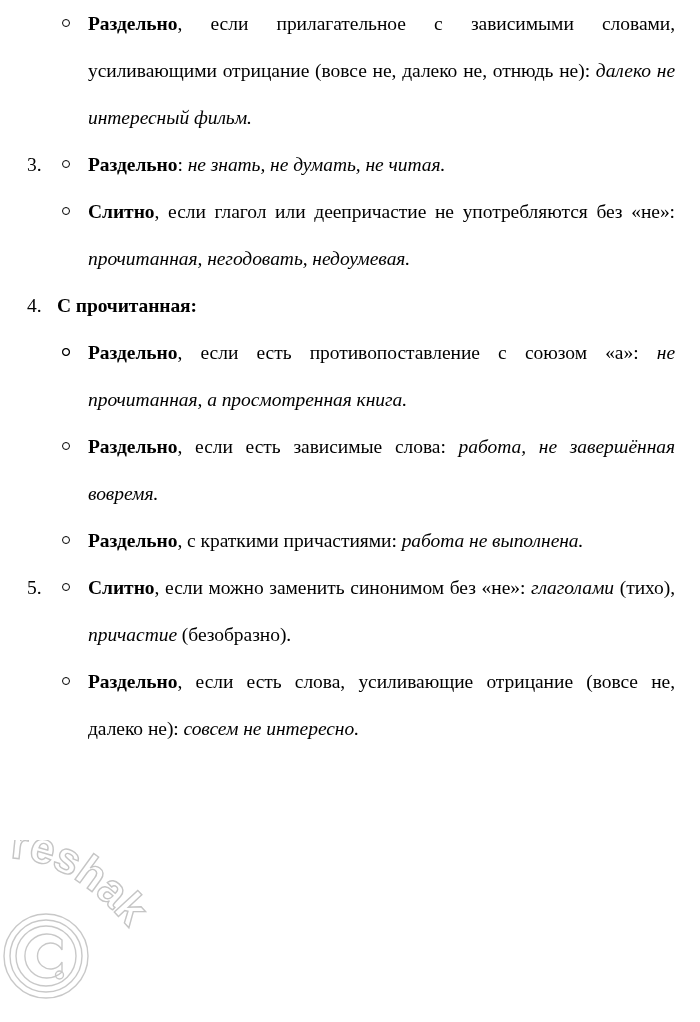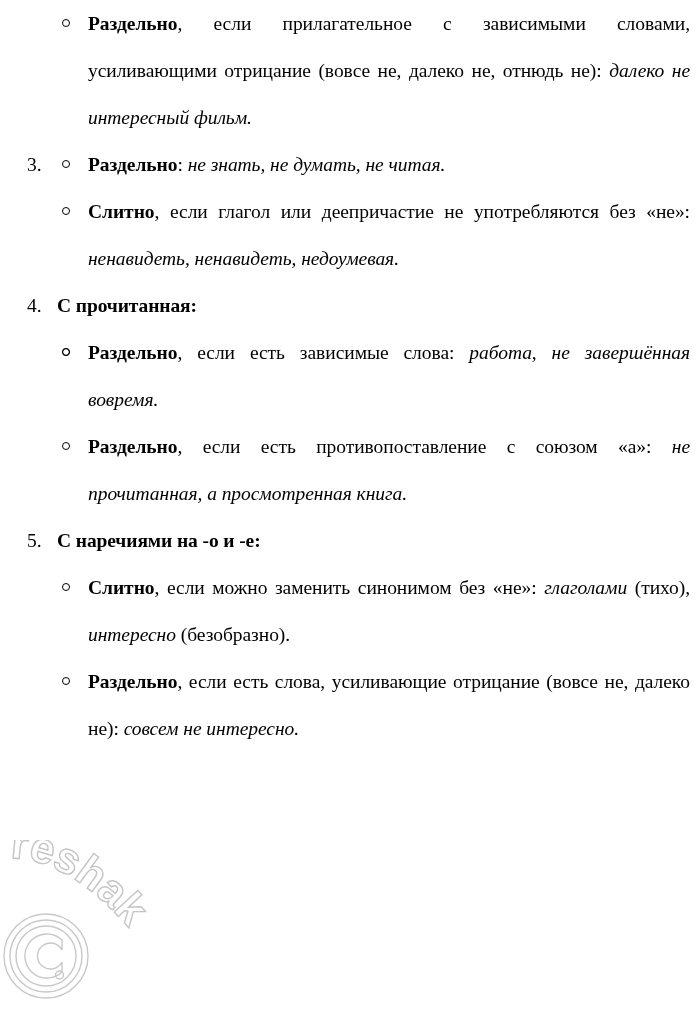--- a/index.html
+++ b/index.html
@@ -61,21 +61,21 @@
     top: 0;
     font-weight: normal;
     font-size: 19.5px;
     line-height: 47px;
   }
 
   
   .bullet {
     position: relative;
     margin: 0;
-    padding: 0 10px 0 88px;
+    padding: 0 25px 0 88px;
     font-size: 19.5px;
     line-height: 47px;
     text-align: justify;
     text-justify: inter-word;
     letter-spacing: -0.05px;
   }
 
   .bullet .marker {
     position: absolute;
     left: 62px;
@@ -115,23 +115,24 @@
                  A 13 13 0 1 1 62,110 Z"></path>
         <circle cx="59.5" cy="135" r="4"></circle>
       </g>
     </svg>
   </div>
 
   <div class="content" id="content">
       <p class="bullet"><span class="marker"></span><span class="bullet-text"><b>Раздельно</b>, если прилагательное с зависимыми словами, усиливающими отрицание (вовсе не, далеко не, отнюдь не): <i>далеко не интересный фильм.</i></span></p>
       <p class="section"><span class="num">3.</span></p>
       <p class="bullet"><span class="marker"></span><span class="bullet-text"><b>Раздельно</b>: <i>не знать, не думать, не читая.</i></span></p>
-      <p class="bullet"><span class="marker"></span><span class="bullet-text"><b>Слитно</b>, если глагол или деепричастие не употребляются без «не»: <i>ненавидеть, ненавидеть, недоумевая.</i></span></p>
+      <p class="bullet"><span class="marker"></span><span class="bullet-text"><b>Слитно</b>, если глагол или деепричастие не употребляются без «не»: <i>прочитанная, негодовать, недоумевая.</i></span></p>
       <p class="section"><span class="num">4.</span><span>С прочитанная:</span></p>
       <p class="bullet"><span class="marker"></span></p>
+      <p class="bullet"><span class="marker"></span><span class="bullet-text"><b>Раздельно</b>, если есть противопоставление с союзом «а»: <i>не прочитанная, а просмотренная книга.</i></span></p>
       <p class="bullet"><span class="marker"></span><span class="bullet-text"><b>Раздельно</b>, если есть зависимые слова: <i>работа, не завершённая вовремя.</i></span></p>
-      <p class="bullet"><span class="marker"></span><span class="bullet-text"><b>Раздельно</b>, если есть противопоставление с союзом «а»: <i>не прочитанная, а просмотренная книга.</i></span></p>
-      <p class="section"><span class="num">5.</span><span>С наречиями на -о и -е:</span></p>
-      <p class="bullet"><span class="marker"></span><span class="bullet-text"><b>Слитно</b>, если можно заменить синонимом без «не»: <i>глаголами</i> (тихо), <i>интересно</i> (безобразно).</span></p>
+      <p class="bullet"><span class="marker"></span><span class="bullet-text"><b>Раздельно</b>, с краткими причастиями: <i>работа не выполнена.</i></span></p>
+      <p class="section"><span class="num">5.</span></p>
+      <p class="bullet"><span class="marker"></span><span class="bullet-text"><b>Слитно</b>, если можно заменить синонимом без «не»: <i>глаголами</i> (тихо), <i>причастие</i> (безобразно).</span></p>
       <p class="bullet"><span class="marker"></span><span class="bullet-text"><b>Раздельно</b>, если есть слова, усиливающие отрицание (вовсе не, далеко не): <i>совсем не интересно.</i></span></p>
     </div>
 
 </div>
 
 </body></html>

